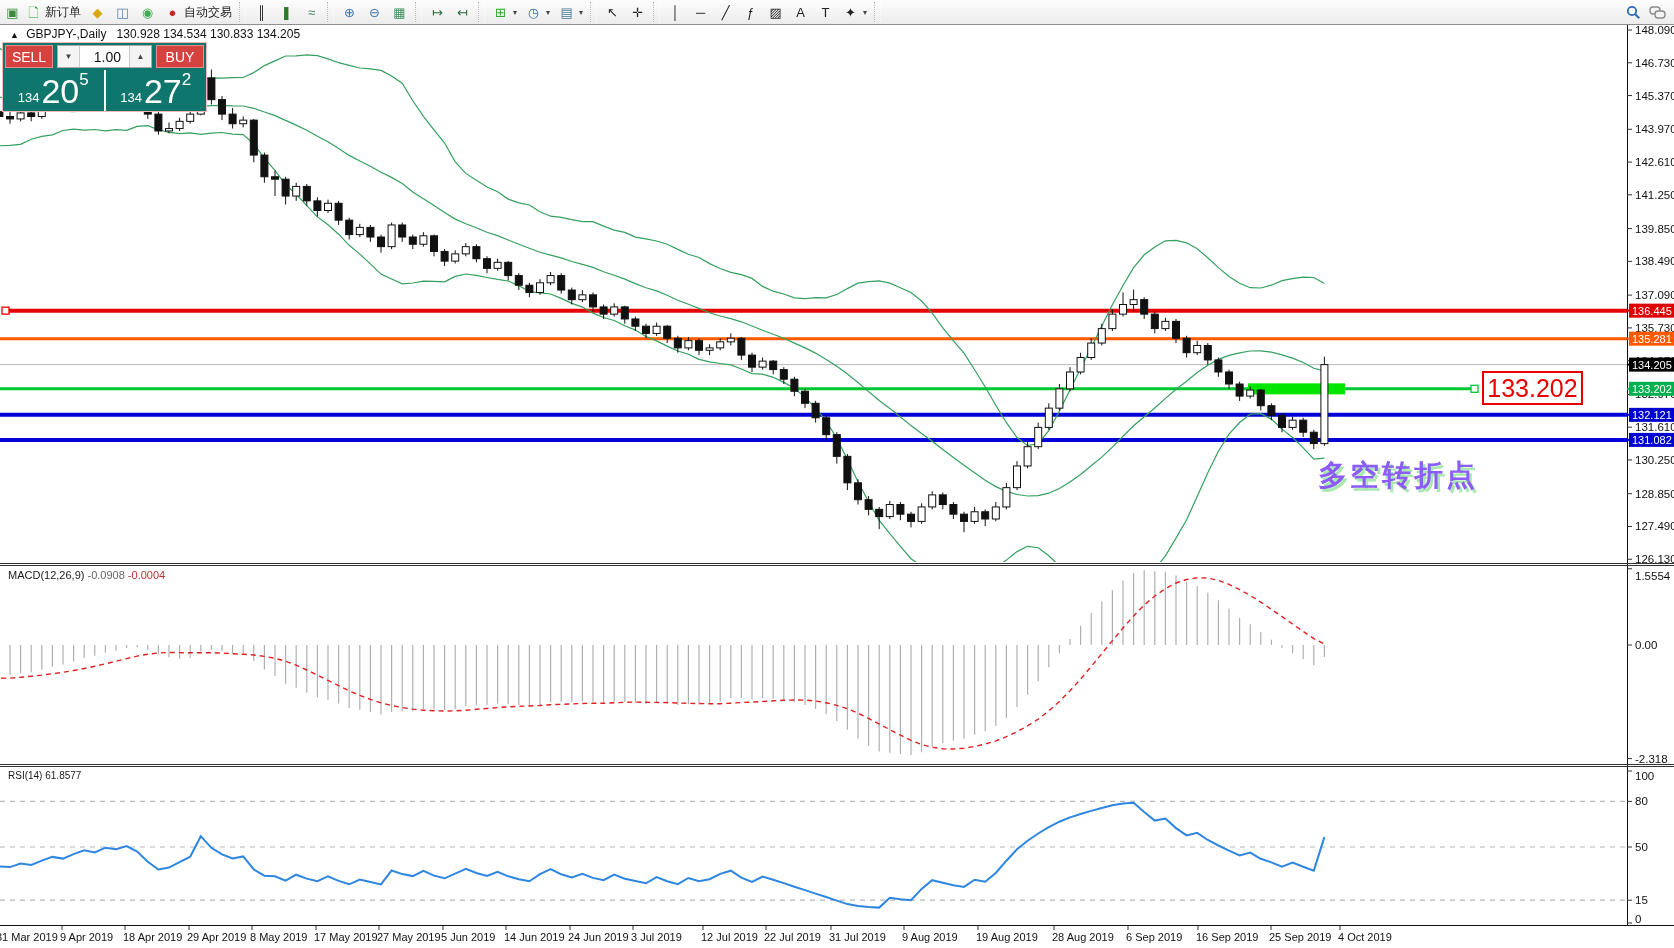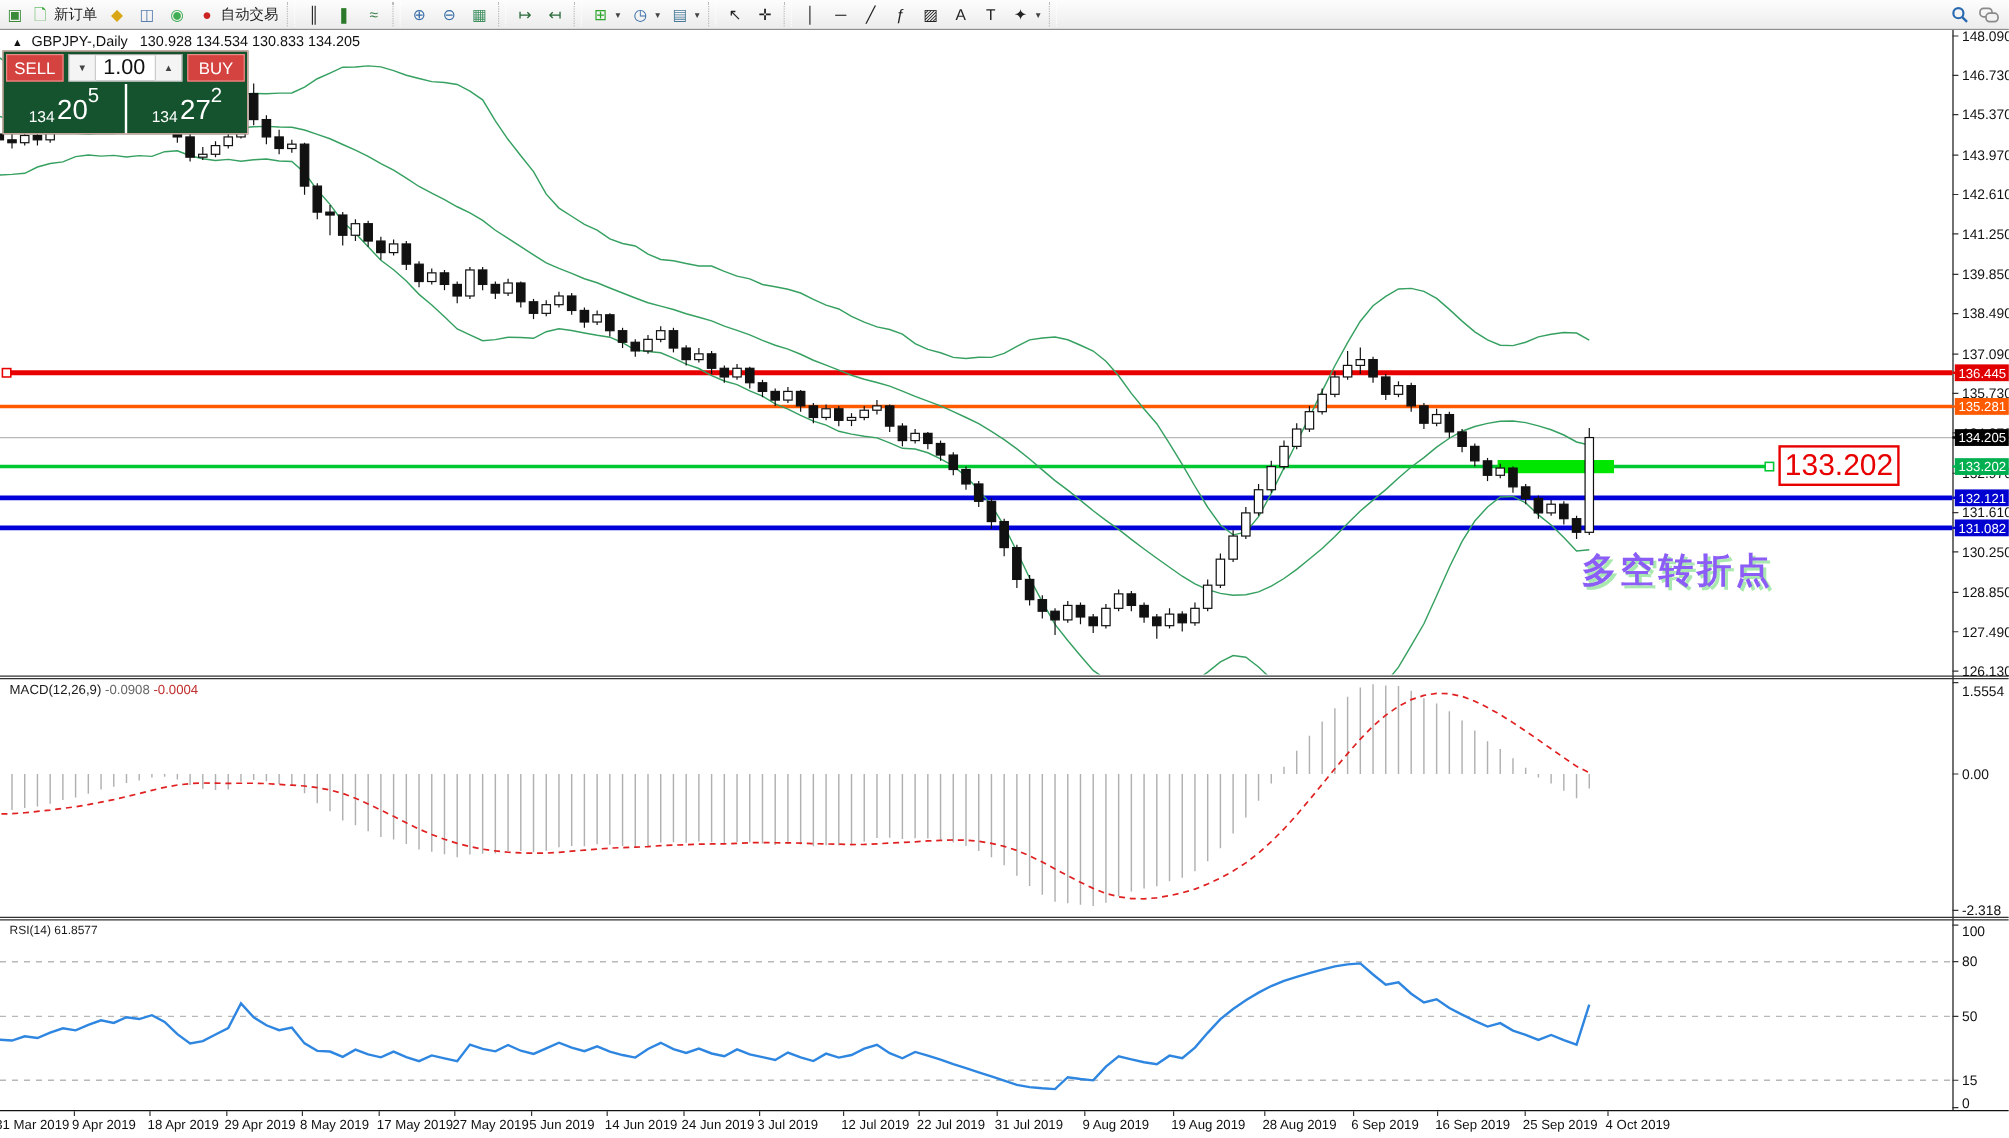--- a/index.html
+++ b/index.html
@@ -21,37 +21,37 @@
   .tf { padding:3px 6px; font-size:11px; color:#333; border:1px solid transparent; }
   .tf.active { background:#fff; border:1px solid #9db8d2; box-shadow:inset 0 0 2px #bbb; }
   .drop { font-size:8px; color:#444; margin-left:1px; }
 
   
   #chart-title { position:absolute; left:10px; top:27px; font-size:12px; color:#111; z-index:5; }
   #chart-title .tri { font-size:9px; margin-right:4px; }
 
   
   #trade-panel { position:absolute; left:2px; top:42px; width:205px; height:70px;
-    background:#14532d; border:1px solid #f3b9b8; z-index:6; }
+    background:#0f766e; border:1px solid #f3b9b8; z-index:6; }
   #tp-top { display:flex; height:27px; align-items:stretch; padding:2px; gap:0; }
   .tp-btn { width:48px; background:#d44340; border:1px solid #e98d8b; color:#fff;
     font-size:14px; display:flex; align-items:center; justify-content:center; }
   #tp-stepper { flex:1; margin:0 4px; background:#fff; border:1px solid #aaa; display:flex; }
   .step-btn { width:22px; display:flex; align-items:center; justify-content:center;
     font-size:8px; color:#444; background:#f4f4f4; }
   .step-btn:first-child { border-right:1px solid #ccc; }
   .step-btn:last-child  { border-left:1px solid #ccc; }
   #tp-vol { flex:1; display:flex; align-items:center; justify-content:flex-end;
-    padding-right:8px; font-size:18px; color:#111; }
+    padding-right:8px; font-size:14px; color:#111; }
   #tp-prices { display:flex; height:41px; }
   .tp-price { flex:1; color:#fff; display:flex; align-items:flex-end; justify-content:center;
     padding-bottom:3px; }
   .tp-price:first-child { border-right:2px solid #fff; }
   .pp-small { font-size:13px; margin-right:2px; line-height:20px; }
-  .pp-big { font-size:23px; line-height:33px; }
+  .pp-big { font-size:34px; line-height:33px; }
   .pp-sup { font-size:17px; line-height:15px; align-self:flex-start; margin-top:2px; }
 
   
   #price-callout { position:absolute; left:1482px; top:371px; width:101px; height:34px;
     border:2px solid #e80000; color:#e80000; font-size:25px; letter-spacing:0px;
     display:flex; align-items:center; justify-content:center; background:transparent; z-index:4; }
   #cn-note { position:absolute; left:1318px; top:456px; font-size:29px; font-weight:bold;
     color:#8b5cf6; text-shadow:2.5px 2.5px 0 #a9e9af; letter-spacing:3px; z-index:4; }
   #macd-label { position:absolute; left:8px; top:569px; font-size:11px; color:#1a1a1a; z-index:4; }
   #macd-label .v1 { color:#666; }

